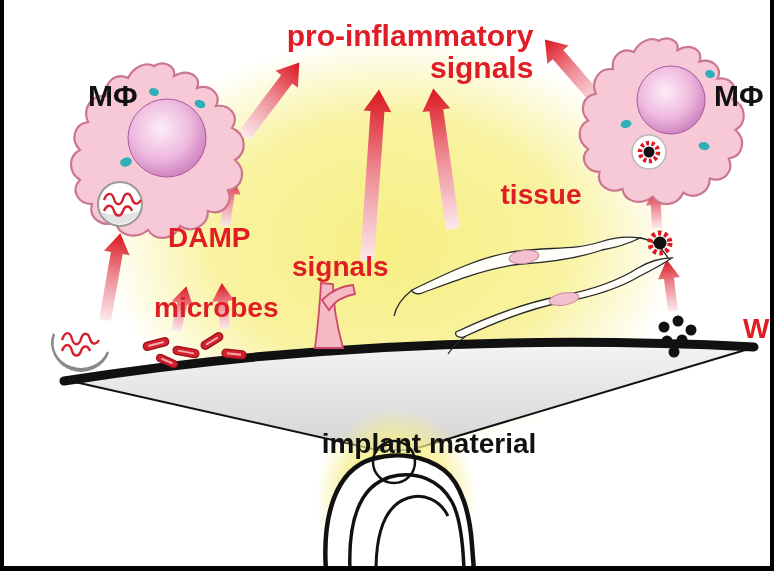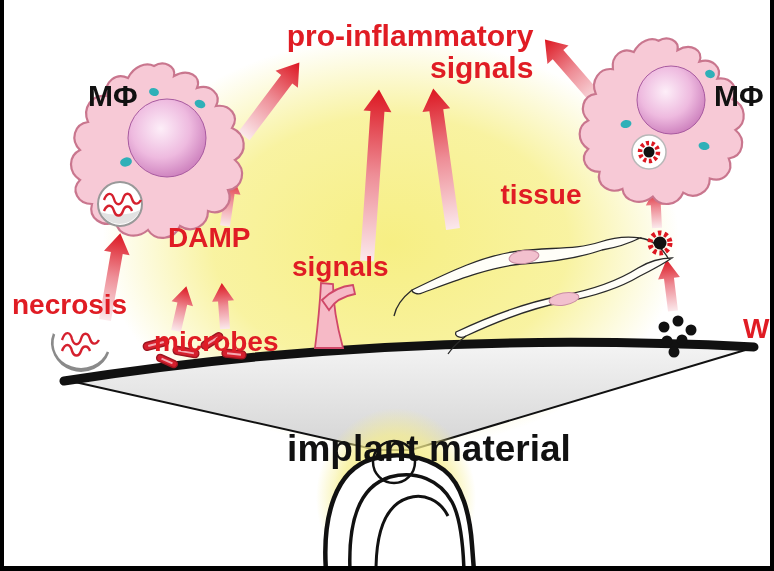--- a/index.html
+++ b/index.html
@@ -22,23 +22,23 @@
   .lbl-red{color:#e01c24;font-size:28px;}
   .lbl-black{color:#111;font-size:30px;margin-top:45px;}
   .lbl-center{transform:translateX(-50%);text-align:right;line-height:1.06;}
   #lbl-mphi-left{left:84px;top:34px;}
   #lbl-prosignals{left:406px;top:20px;font-size:30px;}
   #lbl-mphi-right{left:710px;top:34px;}
   #lbl-damp{left:164px;top:222px;}
   #lbl-ischemia{left:288px;top:251px;}
   #lbl-tissue{left:537px;top:180px;}
   #lbl-necrosis{left:8px;top:289px;}
-  #lbl-microbes{left:150px;top:326px;}
+  #lbl-microbes{left:150px;top:292px;}
   #lbl-wp{left:739px;top:313px;}
-  #lbl-implant{left:425px;top:384px;font-size:37px;}
+  #lbl-implant{left:425px;top:384px;font-size:28px;}
 </style>
 </head>
 <body>
 
 <div id="stage">
 
 <svg viewBox="0 0 774 571" width="774" height="571">
   <defs>
     <linearGradient id="arrowGrad" x1="0" y1="1" x2="0" y2="0">
       <stop offset="0" stop-color="#fbe9ec"></stop>
@@ -183,21 +183,20 @@
 <div id="lbl-mphi-right" class="lbl lbl-black">MΦ</div>
 
 <div id="lbl-damp" class="lbl lbl-red">DAMP</div>
 
 <div id="lbl-ischemia" class="lbl lbl-red">signals</div>
 
 <div id="lbl-tissue" class="lbl lbl-red lbl-center">
   <div>tissue</div>
 </div>
 
-<div id="lbl-necrosis" class="lbl lbl-red">necrosis</div>
 
 <div id="lbl-microbes" class="lbl lbl-red">microbes</div>
 
 <div id="lbl-wp" class="lbl lbl-red">WP</div>
 
 <div id="lbl-implant" class="lbl lbl-black lbl-center">implant material</div>
 
 </div>
 
 </body></html>

